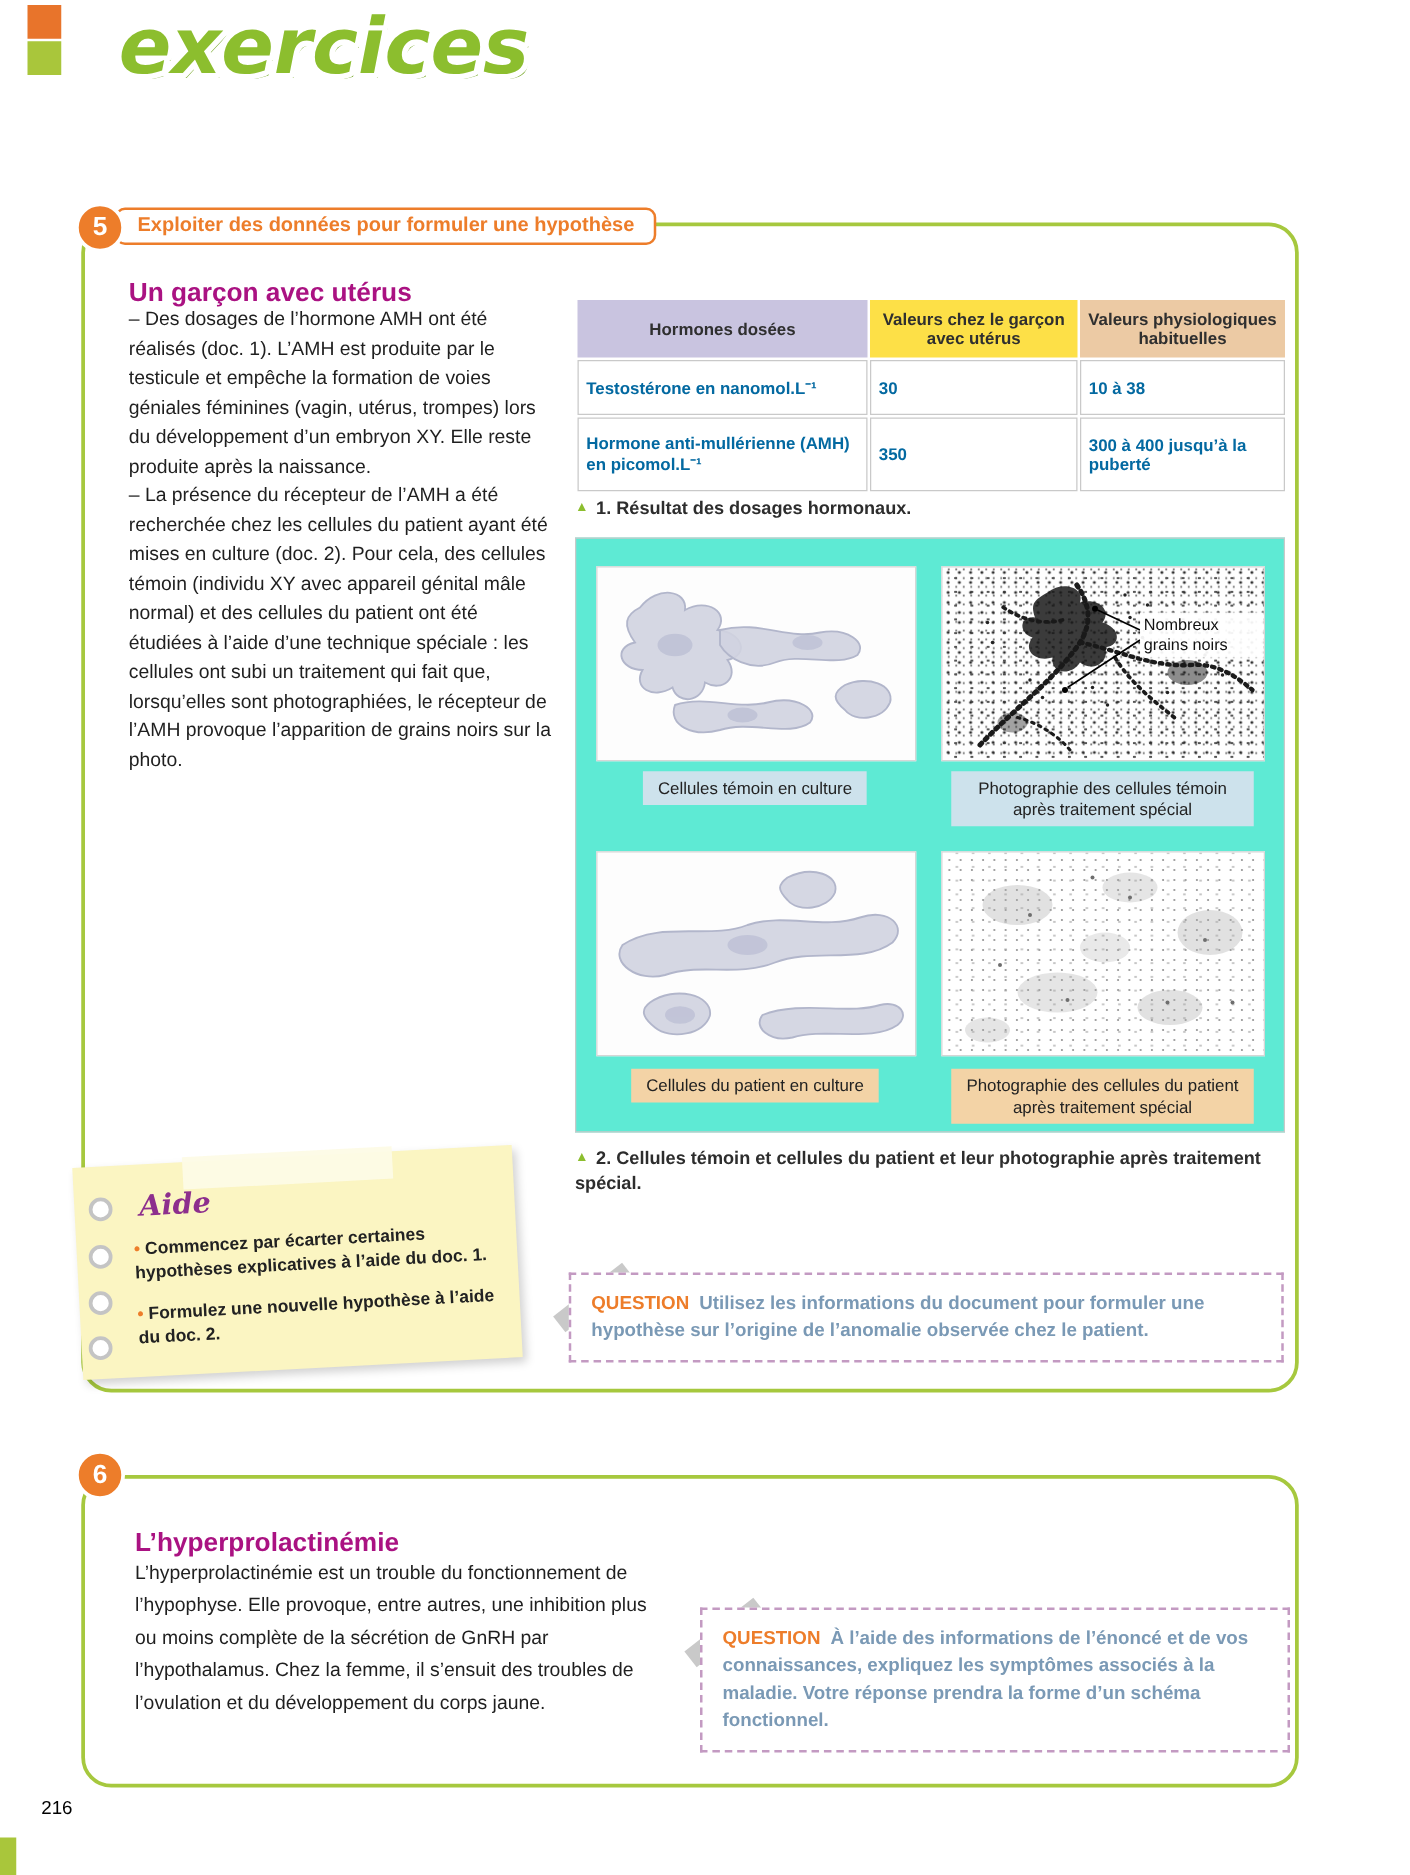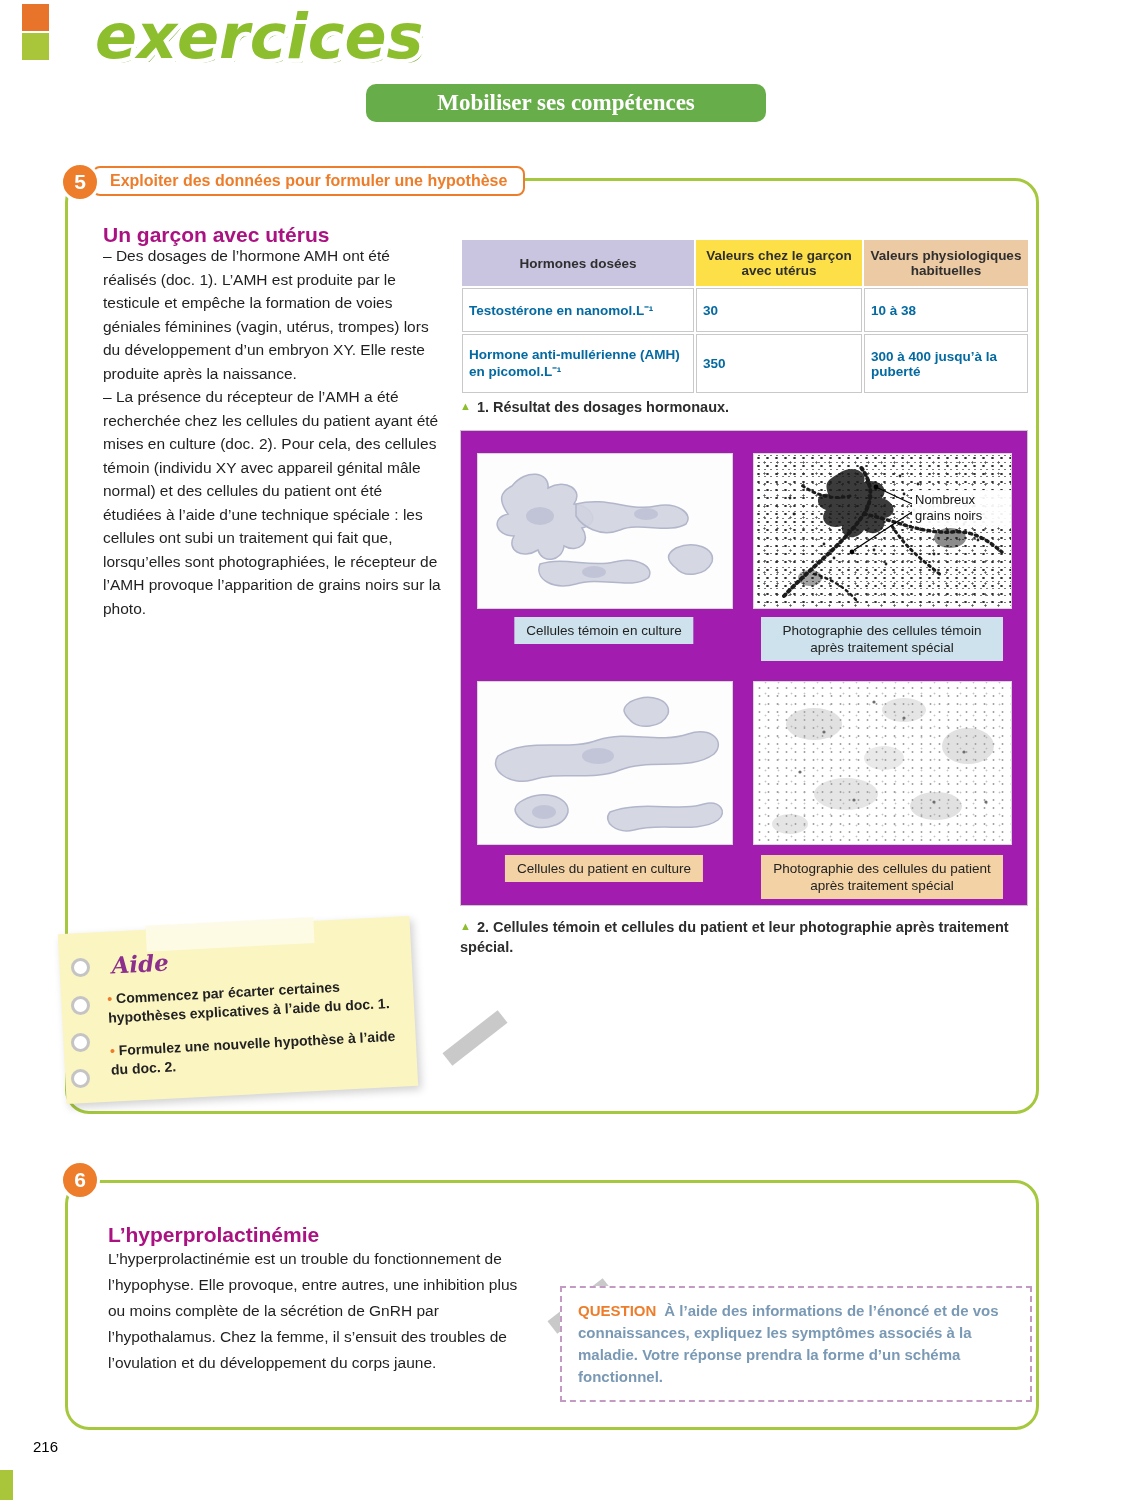--- a/index.html
+++ b/index.html
@@ -20,21 +20,21 @@
   .bodytext{position:absolute;color:#1f1f1f;font-size:15.5px;line-height:23.5px;}
   .bodytext p{margin:0;}
   table.dosage{position:absolute;left:460px;top:238px;width:566px;border-collapse:separate;border-spacing:2px;table-layout:fixed;}
   table.dosage th{font-size:13.5px;font-weight:bold;color:#2f2f2f;padding:8px 6px;vertical-align:middle;}
   table.dosage td{background:#fff;border:1px solid #c9c9c9;font-size:13.5px;font-weight:bold;color:#0369a1;text-align:left;padding:12px 6px;vertical-align:middle;}
   .th-purple{background:#c9c4e0;}
   .th-green{background:#fde047;margin-top:28px;}
   .th-orange{background:#eccaa4;}
   .caption{position:absolute;font-size:14.5px;font-weight:bold;color:#2d2d2d;line-height:20px;}
   .cap-tri{color:#8cbe2e;font-size:11px;margin-right:6px;vertical-align:2px;}
-  .figure{position:absolute;left:460px;top:430px;width:566px;height:474px;border:1px solid #c9c9c9;background:#a21caf;}
+  .figure{position:absolute;left:460px;top:430px;width:566px;height:474px;border:1px solid #c9c9c9;background:#5eead4;}
   .panel{position:absolute;border:1px solid #d6d6d6;background:#fdfdfd;overflow:hidden;}
   .p-tl{left:16px;top:22px;width:254px;height:154px;}
   .p-tr{left:292px;top:22px;width:257px;height:154px;}
   .p-bl{left:16px;top:250px;width:254px;height:162px;}
   .p-br{left:292px;top:250px;width:257px;height:162px;}
   .grain-dark{background-color:#fefefe;background-image:radial-gradient(circle,#2e2e2e 1px,transparent 1.35px),radial-gradient(circle,#555 .9px,transparent 1.2px),radial-gradient(circle,#777 .7px,transparent 1px);background-size:9px 8px,13px 11px,6px 7px;background-position:0 0,4px 3px,2px 5px;}
   .grain-light{background-color:#ffffff;background-image:radial-gradient(circle,#a3a3a3 .9px,transparent 1.2px),radial-gradient(circle,#c4c4c4 .8px,transparent 1.1px);background-size:9px 8px,13px 11px;background-position:1px 2px,5px 6px;}
   .fig-label{position:absolute;font-size:13.5px;color:#222;padding:5px 12px;text-align:center;line-height:17px;transform:translateX(-50%);}
   .lab-blue{background:#cde2ec;}
   .lab-orange{background:#f3d3a6;}
@@ -74,21 +74,20 @@
 <div class="page">
 
   <div class="corner-orange"></div>
   <div class="corner-green"></div>
 
   <svg class="logo-svg" width="520" height="84" viewBox="0 0 520 84">
     <text class="logo-text logo-back" x="12" y="62">exercices</text>
     <text class="logo-text logo-front" x="9" y="58">exercices</text>
   </svg>
 
-  <div class="banner">Mobiliser ses compétences</div>
 
   <section class="exbox ex5-box"></section>
   <div class="num-circle" style="left:60px;top:162px;">5</div>
   <div class="skill-box" style="left:92px;top:166px;">Exploiter des données pour formuler une hypothèse</div>
 
   <h2 class="sec-title t5">Un garçon avec utérus</h2>
 
   <div class="bodytext txt5">
     <p>– Des dosages de l’hormone AMH ont été réalisés (doc. 1). L’AMH est produite par le testicule et empêche la formation de voies géniales féminines (vagin, utérus, trompes) lors du développement d’un embryon XY. Elle reste produite après la naissance.</p>
     <p>– La présence du récepteur de l’AMH a été recherchée chez les cellules du patient ayant été mises en culture (doc. 2). Pour cela, des cellules témoin (individu XY avec appareil génital mâle normal) et des cellules du patient ont été étudiées à l’aide d’une technique spéciale : les cellules ont subi un traitement qui fait que, lorsqu’elles sont photographiées, le récepteur de l’AMH provoque l’apparition de grains noirs sur la photo.</p>
@@ -231,20 +230,23 @@
     <div class="aide-title">Aide</div>
     <div class="aide-item it0">Commencez par écarter certaines hypothèses explicatives à l’aide du doc. 1.</div>
     <div class="aide-item it1">Formulez une nouvelle hypothèse à l’aide du doc. 2.</div>
   </div>
   <div class="hole" style="left:71px;top:958px;"></div>
   <div class="hole" style="left:71px;top:996px;"></div>
   <div class="hole" style="left:71px;top:1033px;"></div>
   <div class="hole" style="left:71px;top:1069px;"></div>
 
   <div class="rib" style="left:440px;top:1030px;"></div>
+  <div class="qbox q1">
+    <span class="q-label">QUESTION</span><span class="q-text">Utilisez les informations du document pour formuler une hypothèse sur l’origine de l’anomalie observée chez le patient.</span>
+  </div>
 
   <section class="exbox ex6-box"></section>
   <div class="num-circle" style="left:60px;top:1160px;">6</div>
 
   <h2 class="sec-title t6">L’hyperprolactinémie</h2>
   <div class="bodytext txt6">
     <p>L’hyperprolactinémie est un trouble du fonctionnement de l’hypophyse. Elle provoque, entre autres, une inhibition plus ou moins complète de la sécrétion de GnRH par l’hypothalamus. Chez la femme, il s’ensuit des troubles de l’ovulation et du développement du corps jaune.</p>
   </div>
 
   <div class="rib" style="left:545px;top:1298px;"></div>

